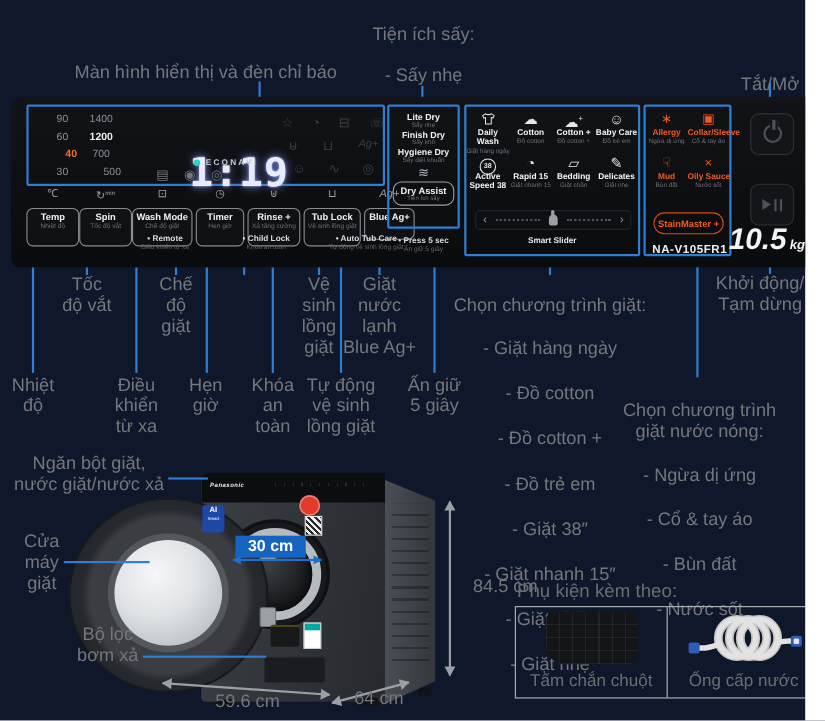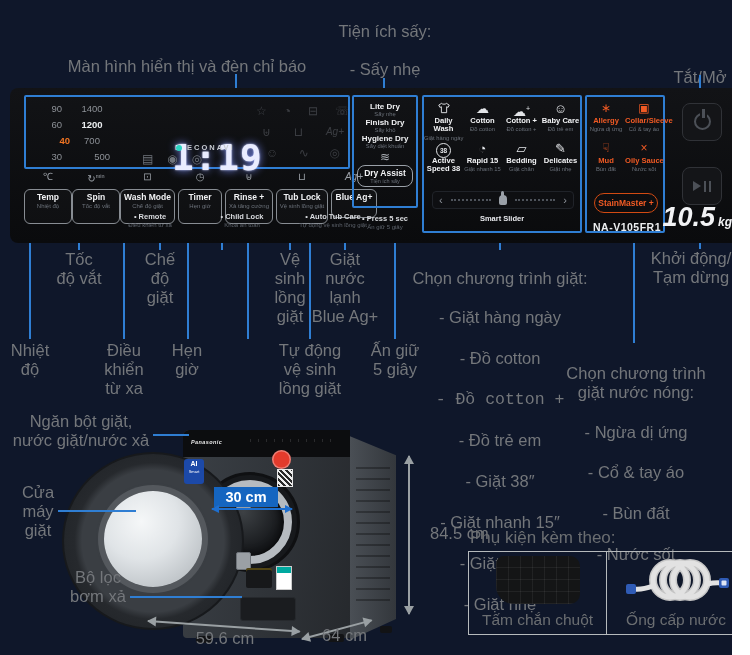--- a/index.html
+++ b/index.html
@@ -381,31 +381,34 @@
 lạnh
 Blue Ag+</div>
 
   <div class="callout" style="left:0px;top:341px;width:60px;">Nhiệt
 độ</div>
   <div class="callout" style="left:92px;top:341px;width:64px;">Điều
 khiển
 từ xa</div>
   <div class="callout" style="left:156px;top:341px;width:62px;">Hẹn
 giờ</div>
+  <div class="callout" style="left:216px;top:341px;width:64px;">Khóa
+an
+toàn</div>
   <div class="callout" style="left:268px;top:341px;width:84px;">Tự động
 vệ sinh
 lồng giặt</div>
   <div class="callout" style="left:358px;top:341px;width:74px;">Ấn giữ
 5 giây</div>
 
   <div class="callout" style="left:400px;top:250px;width:200px;">
     <div>Chọn chương trình giặt:</div>
     <div style="line-height:1.32;">- Giặt hàng ngày</div>
     <div style="line-height:1.32;">- Đồ cotton</div>
-    <div style="line-height:1.32;font-family:Liberation Mono, monospace;">- Đồ cotton +</div>
+    <div style="line-height:1.32;">- Đồ cotton +</div>
     <div style="line-height:1.32;">- Đồ trẻ em</div>
     <div style="line-height:1.32;">- Giặt 38″</div>
     <div style="line-height:1.32;">- Giặt nhanh 15″</div>
     <div style="line-height:1.32;">- Giặt chăn</div>
     <div style="line-height:1.32;">- Giặt nhẹ</div>
   </div>
 
   <div class="callout" style="left:638px;top:249px;width:106px;">Khởi động/
 Tạm dừng</div>
 

